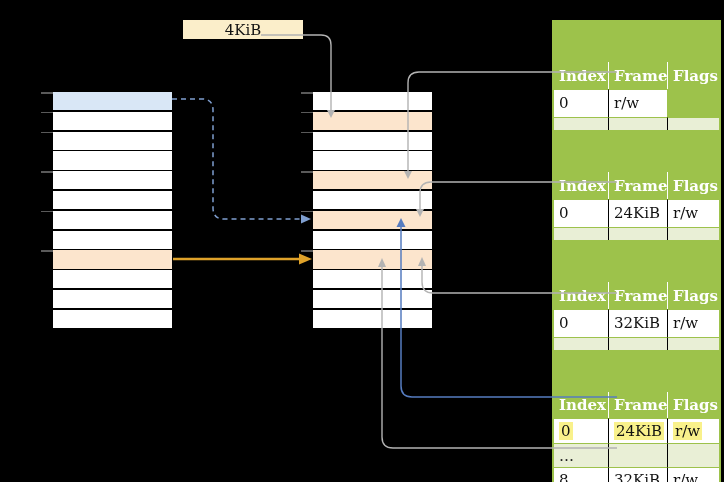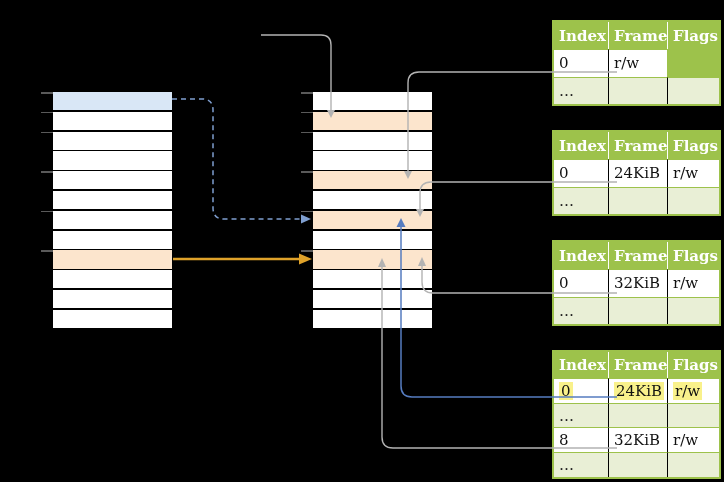--- a/index.html
+++ b/index.html
@@ -19,21 +19,21 @@
   .tick{position:absolute;width:12px;height:1.6px;background:var(--tick);}
   
   #label-box{position:absolute;left:183px;top:20px;width:120px;height:19px;
     background:var(--label-bg);display:flex;align-items:center;justify-content:center;
     font-size:15px;color:#111;}
   
   .ptable{position:absolute;left:552px;width:169px;border:2px solid var(--green);
     box-sizing:border-box;background:var(--green);}
   .ptrow{display:grid;grid-template-columns:54px 59px 52px;}
   .pth{background:var(--green);color:#ffffff;font-weight:bold;font-size:15px;
-    display:flex;align-items:center;padding-left:5px;box-sizing:border-box;}
+    display:flex;align-items:center;padding-left:5px;box-sizing:border-box;margin-top:40px;}
   .pth + .pth{border-left:1.5px solid #ffffff;}
   .ptc{background:var(--row-white);color:var(--text-dark);font-size:15px;
     display:flex;align-items:center;padding-left:5px;box-sizing:border-box;
     border-top:1.5px solid var(--green);}
   .ptc + .ptc{border-left:1px solid #000000;}
   .ptc.alt{background:var(--alt-green);color:#222;}
   .mark{background:var(--yellow);padding:0 2px;}
   
   #connectors{position:absolute;left:0;top:0;pointer-events:none;}
   .ln-gray{stroke:var(--gray);stroke-width:1.4;fill:none;}
@@ -43,20 +43,23 @@
   .ln-blue{stroke:var(--blue);stroke-width:1.5;fill:none;}
   .ah-blue{fill:var(--blue);stroke:none;}
   .ln-bdash{stroke:var(--blue-dash);stroke-width:1.5;fill:none;stroke-dasharray:5 4;}
   .ah-bdash{fill:var(--blue-dash);stroke:none;}
 </style>
 </head>
 <body>
 
 <div id="canvas">
 
+  <div id="label-box">
+    <span>4KiB</span>
+  </div>
 
   <div id="left-col" class="memcol" style="left:53px;top:92px;">
       <div class="mem-row fill-blue" style="top: 0px;"></div>
       <div class="mem-row fill-white" style="top: 19.8px;"></div>
       <div class="mem-row fill-white" style="top: 39.6px;"></div>
       <div class="mem-row fill-white" style="top: 59.4px;"></div>
       <div class="mem-row fill-white" style="top: 79.2px;"></div>
       <div class="mem-row fill-white" style="top: 99px;"></div>
       <div class="mem-row fill-white" style="top: 118.8px;"></div>
       <div class="mem-row fill-white" style="top: 138.6px;"></div>

